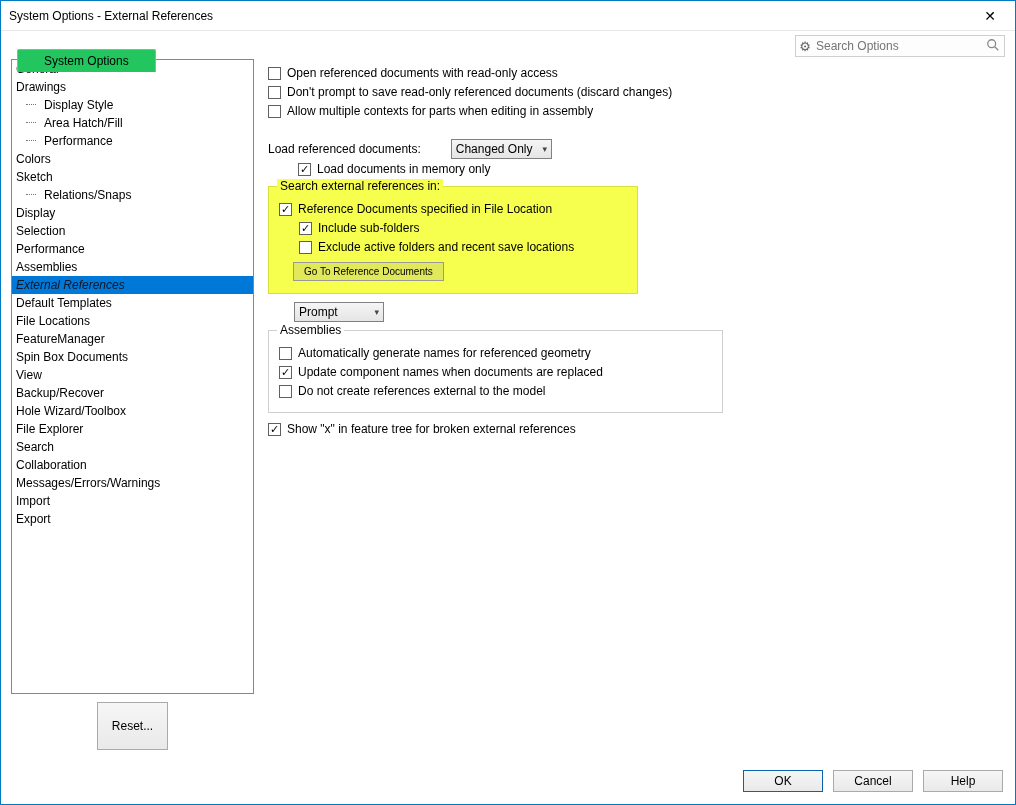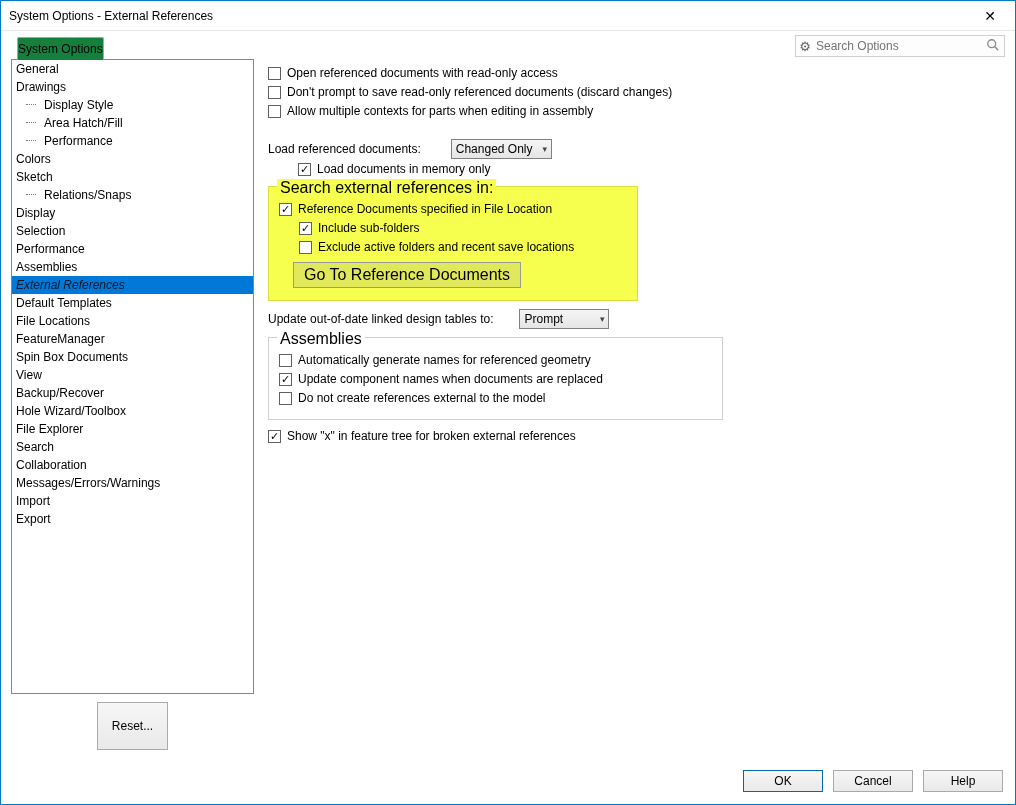--- a/index.html
+++ b/index.html
@@ -2,46 +2,46 @@
 <html><head>
 <meta charset="utf-8">
 <style>
   * { box-sizing: border-box; }
   body { margin:0; font-family:"Segoe UI",Tahoma,Arial,sans-serif; font-size:12px; background:#fff; color:#000; }
   .window { width:1016px; height:805px; border:1px solid #007ac2; position:relative; display:flex; flex-direction:column; }
   .titlebar { height:30px; background:#fff; display:flex; align-items:center; padding:0 6px 0 8px; border-bottom:1px solid #e8e8e8; }
   .titlebar .title { flex:1; font-size:12px; }
   .titlebar .close { width:38px; height:26px; display:flex; align-items:center; justify-content:center; font-size:14px; cursor:default; }
   .toolbar { height:28px; display:flex; align-items:flex-end; padding:0 10px; position:relative; }
-  .tab { border:1px solid #a6a6a6; border-bottom:none; background:#15803d; padding:4px 0; border-top-left-radius:2px; border-top-right-radius:2px; margin-left:6px; position:relative; top:1px; z-index:2; }
+  .tab { border:1px solid #a6a6a6; border-bottom:none; background:#22c55e; padding:4px 26px; border-top-left-radius:2px; border-top-right-radius:2px; margin-left:6px; position:relative; top:13px; z-index:2; }
   .searchbox { margin-left:auto; display:flex; align-items:center; width:210px; height:22px; border:1px solid #cfcfcf; background:#fdfdfd; position:relative; top:-2px; }
   .searchbox .gear { width:18px; text-align:center; color:#666; font-size:13px; }
   .searchbox input { flex:1; border:none; outline:none; background:transparent; font-size:12px; color:#555; padding:0 2px; }
   .searchbox .mag { width:22px; text-align:center; color:#888; font-size:13px; }
   .body-area { flex:1; display:flex; padding:0 10px 8px 10px; }
   .left-panel { width:243px; display:flex; flex-direction:column; }
   .cat-list { flex:1; border:1px solid #828790; background:#fff; overflow:auto; }
   .cat-item { padding:2px 4px; white-space:nowrap; cursor:default; }
   .cat-item.indent { padding-left:32px; position:relative; }
   .cat-item.indent::before { content:""; position:absolute; left:14px; top:8px; width:10px; border-top:1px dotted #777; }
   .cat-item.sel { background:#0078d7; color:#0f172a;font-style:italic; }
   .reset-row { padding:8px 0 0 0; text-align:center; }
   .btn { background:linear-gradient(#f6f6f6,#e9e9e9); border:1px solid #aaa; padding:16px 14px; font-size:12px; cursor:default; }
   .right-panel { flex:1; padding:4px 10px 0 14px; position:relative; }
   .row { display:flex; align-items:center; margin:2px 0; line-height:17px; }
   .chk { width:13px; height:13px; border:1px solid #606060; margin-right:6px; display:inline-flex; align-items:center; justify-content:center; font-size:10px; line-height:1; background:#fff; }
   .chk.on::after { content:"✓"; color:#000; font-size:11px; }
   .dropdown { border:1px solid #808080; background:linear-gradient(#f5f5f5,#e5e5e5); height:20px; display:inline-flex; align-items:center; padding:0 4px; font-size:12px; }
   .dropdown .arrow { margin-left:10px; font-size:9px; color:#444; }
   .group { border:1px solid #cfcfcf; margin:8px 0; position:relative; padding:12px 10px 10px 10px; }
-  .group .legend { position:absolute; top:-8px; left:8px; background:inherit; padding:0 3px; font-size:16px; }
+  .group .legend { position:absolute; top:-8px; left:8px; background:inherit; padding:0 3px; font-size:12px; }
   .group.highlight { background:#f6ff4e; border-color:#d8df3f; width:370px; }
   .group.highlight .legend { background:#f6ff4e; }
   .group.assem { width:455px; }
-  .btn-yellow { background:#e1e95b; border:1px solid #999; padding:3px 10px; font-size:16px; cursor:default; }
+  .btn-yellow { background:#e1e95b; border:1px solid #999; padding:3px 10px; font-size:10px; cursor:default; }
   .footer { height:46px; border-top:0; display:flex; align-items:center; justify-content:flex-end; gap:10px; padding:0 12px; }
   .footer .btn { width:80px; text-align:center; padding:3px 0; }
   .footer .btn.primary { border:1.5px solid #0a64ad; }
 </style>
 </head>
 <body>
 
 <div class="window">
 
   <div class="titlebar">
@@ -140,21 +140,20 @@
         <div class="row" style="padding-left:20px;">
           <span class="chk"></span>
           <span>Exclude active folders and recent save locations</span>
         </div>
         <div class="row" style="padding-left:14px; margin-top:6px;">
           <button class="btn-yellow">Go To Reference Documents</button>
         </div>
       </div>
 
       <div class="row" style="margin-top:2px;">
-        <span>Update out-of-date linked design tables to:</span>
         <span style="width:26px;"></span>
         <span class="dropdown" style="width:90px;">
           <span style="flex:1;">Prompt</span>
           <span class="arrow">▾</span>
         </span>
       </div>
 
       <div class="group assem" style="background:#fff;">
         <span class="legend" style="background:#fff;">Assemblies</span>
         <div class="row">

